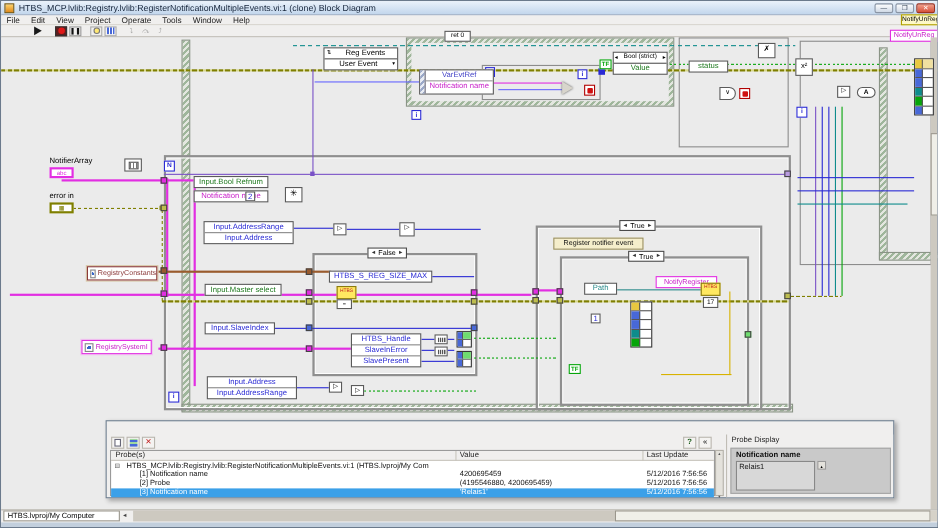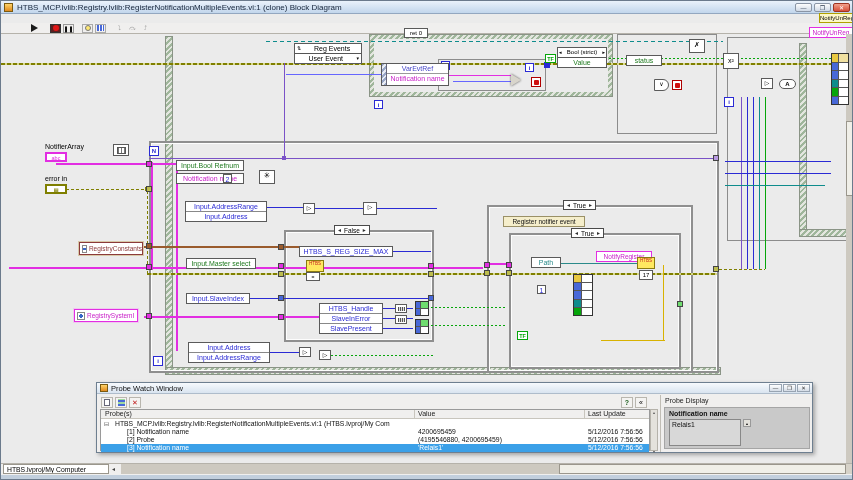--- a/index.html
+++ b/index.html
@@ -46,20 +46,30 @@
 <div id="screen">
 
   <div class="titlebar">
     <div class="abs" style="left:3px;top:2px;width:9px;height:9px;background:linear-gradient(#ffd469,#e08a1e);border:1px solid #7a5a10"></div>
     <span class="abs" style="left:16px;top:2px">HTBS_MCP.lvlib:Registry.lvlib:RegisterNotificationMultipleEvents.vi:1 (clone) Block Diagram</span>
     <div class="winbtn" style="left:794px">—</div>
     <div class="winbtn" style="left:813px">❐</div>
     <div class="winbtn" style="left:832px;background:linear-gradient(#f2a08c,#d6503a);color:#fff;border-color:#9c3322">✕</div>
   </div>
 
+  <div class="menubar">
+    <span>File</span>
+    <span>Edit</span>
+    <span>View</span>
+    <span>Project</span>
+    <span>Operate</span>
+    <span>Tools</span>
+    <span>Window</span>
+    <span>Help</span>
+  </div>
 
   <div class="lvtoolbar">
     <div class="tbico" style="margin-left:28px">
         <div class="tri" style="border-left-color:#1a1a1a"></div>
       </div>
     <div class="tbico" style="margin-left:8px;background:#5c1f1f;border:1px solid #333">
         <div style="width:6px;height:6px;border-radius:50%;background:#e01818"></div>
       </div>
     <div class="tbico" style="border:1px solid #999;color:#111">❚❚</div>
     <div class="tbico" style="margin-left:6px;border:1px solid #aaa">
@@ -371,29 +381,20 @@
   </div>
   <div class="abs" style="left:636px;top:256px;width:18px;height:12px;background:#ffe860;border:1px solid #8a7a10;color:#c02020;font-size:4.5px;line-height:5px;text-align:center;z-index:3">HTBS</div>
   <div class="node" style="left:638px;top:269px;width:14px;height:10px;text-align:center;font-size:6px;z-index:3">17</div>
   <div class="node" style="left:536px;top:284px;width:9px;height:9px;color:#2a2ad4;text-align:center;z-index:3">1</div>
   <div class="term" style="left:516px;top:330px;width:11px;height:9px;border:1px solid #06a50a;color:#06a50a;font-weight:bold;z-index:3">TF</div>
 
   <div class="abs" style="left:845px;top:33px;width:8px;height:429px;background:#cdc9c0"></div>
   <div class="abs" style="left:845px;top:120px;width:8px;height:75px;background:#f0efe8;border:1px solid #9a968c"></div>
 
   <div class="probewin">
-    <div class="pw-title">
-      <div style="width:8px;height:8px;margin:0 3px;background:linear-gradient(#ffd469,#e08a1e);border:1px solid #7a5a10"></div>
-      <span>Probe Watch Window</span>
-      <div style="margin-left:auto;display:flex;margin-right:2px">
-        <div class="pw-btn">—</div>
-        <div class="pw-btn">❐</div>
-        <div class="pw-btn">✕</div>
-      </div>
-    </div>
 
     <div class="abs" style="left:4px;top:14px;display:flex;gap:2px">
       <div class="pw-toolbtn">
           <div style="width:6px;height:7px;border:1px solid #667;background:#fff;margin:1px auto"></div>
         </div>
       <div class="pw-toolbtn">
           <div style="width:7px;height:7px;margin:1px auto;background:repeating-linear-gradient(0deg,#4868d8 0 2px,#9fd89f 2px 4px)"></div>
         </div>
       <div class="pw-toolbtn" style="color:#c01818;font-weight:bold">✕</div>
     </div>

